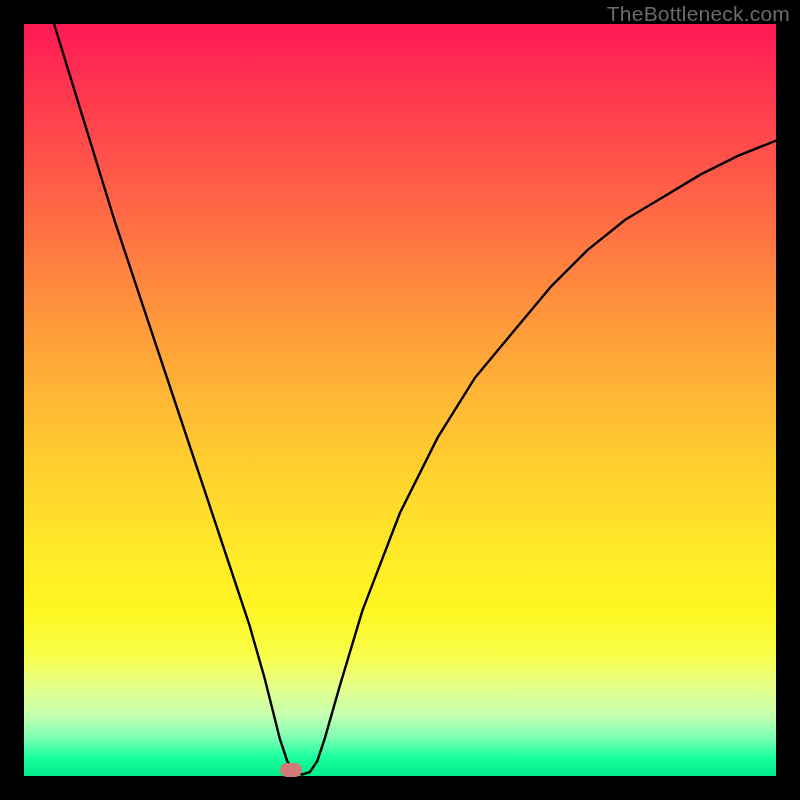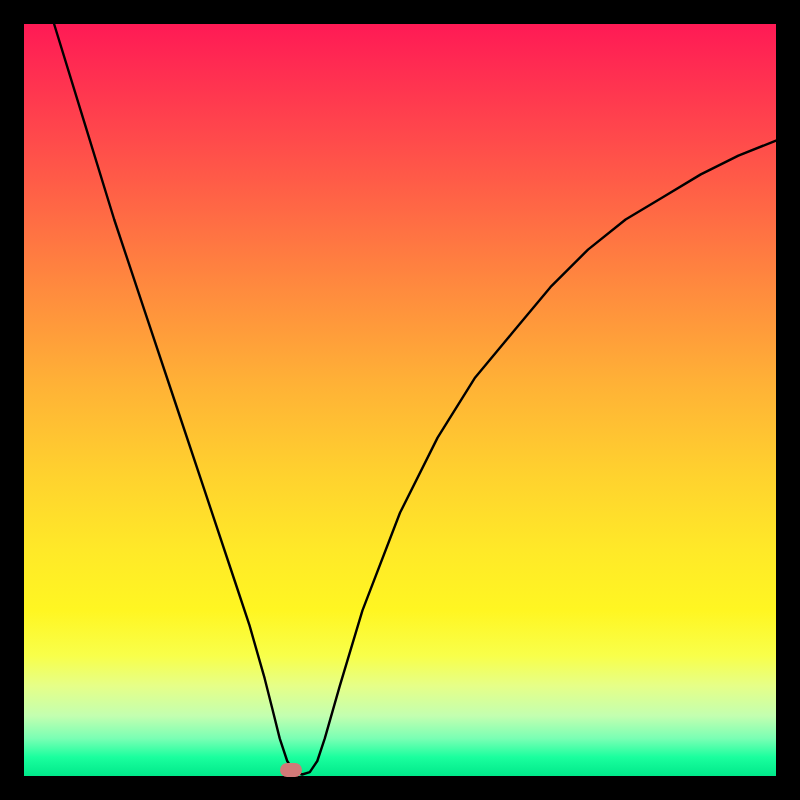--- a/index.html
+++ b/index.html
@@ -75,13 +75,14 @@
 <div class="frame">
   <div class="plot">
 
     <svg class="curve" viewBox="0 0 752 752" preserveAspectRatio="none">
       <path id="curve-path" fill="none" stroke="#000" stroke-width="2.4" stroke-linecap="round" stroke-linejoin="round" d="M30.1 0.0 L60.2 97.8 L90.2 195.5 L120.3 285.8 L150.4 376.0 L180.5 466.2 L210.6 556.5 L225.6 601.6 L240.6 654.2 L248.2 684.3 L255.7 714.4 L263.2 737.0 L270.7 748.2 L278.2 750.5 L285.8 748.2 L293.3 737.0 L300.8 714.4 L315.8 661.8 L338.4 586.6 L376.0 488.8 L413.6 413.6 L451.2 353.4 L488.8 308.3 L526.4 263.2 L564.0 225.6 L601.6 195.5 L639.2 173.0 L676.8 150.4 L714.4 131.6 L752.0 116.6"></path>
     </svg>
 
     <div class="marker" id="marker" style="left: 255.96px; top: 738.984px;"></div>
   </div>
 
+  <div class="watermark">TheBottleneck.com</div>
 </div>
 
 </body></html>

